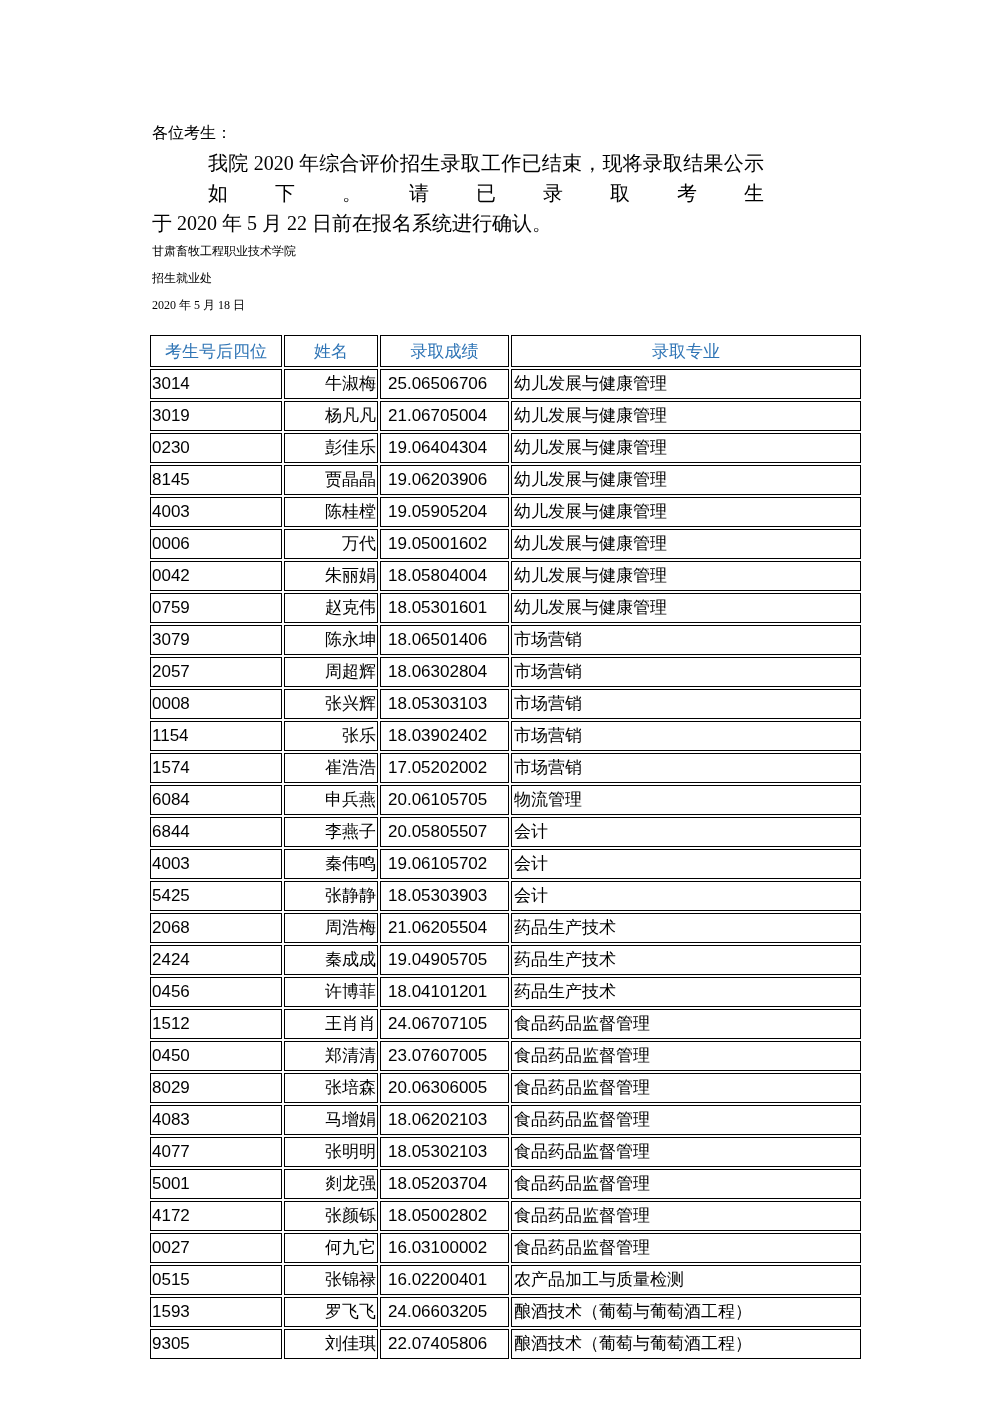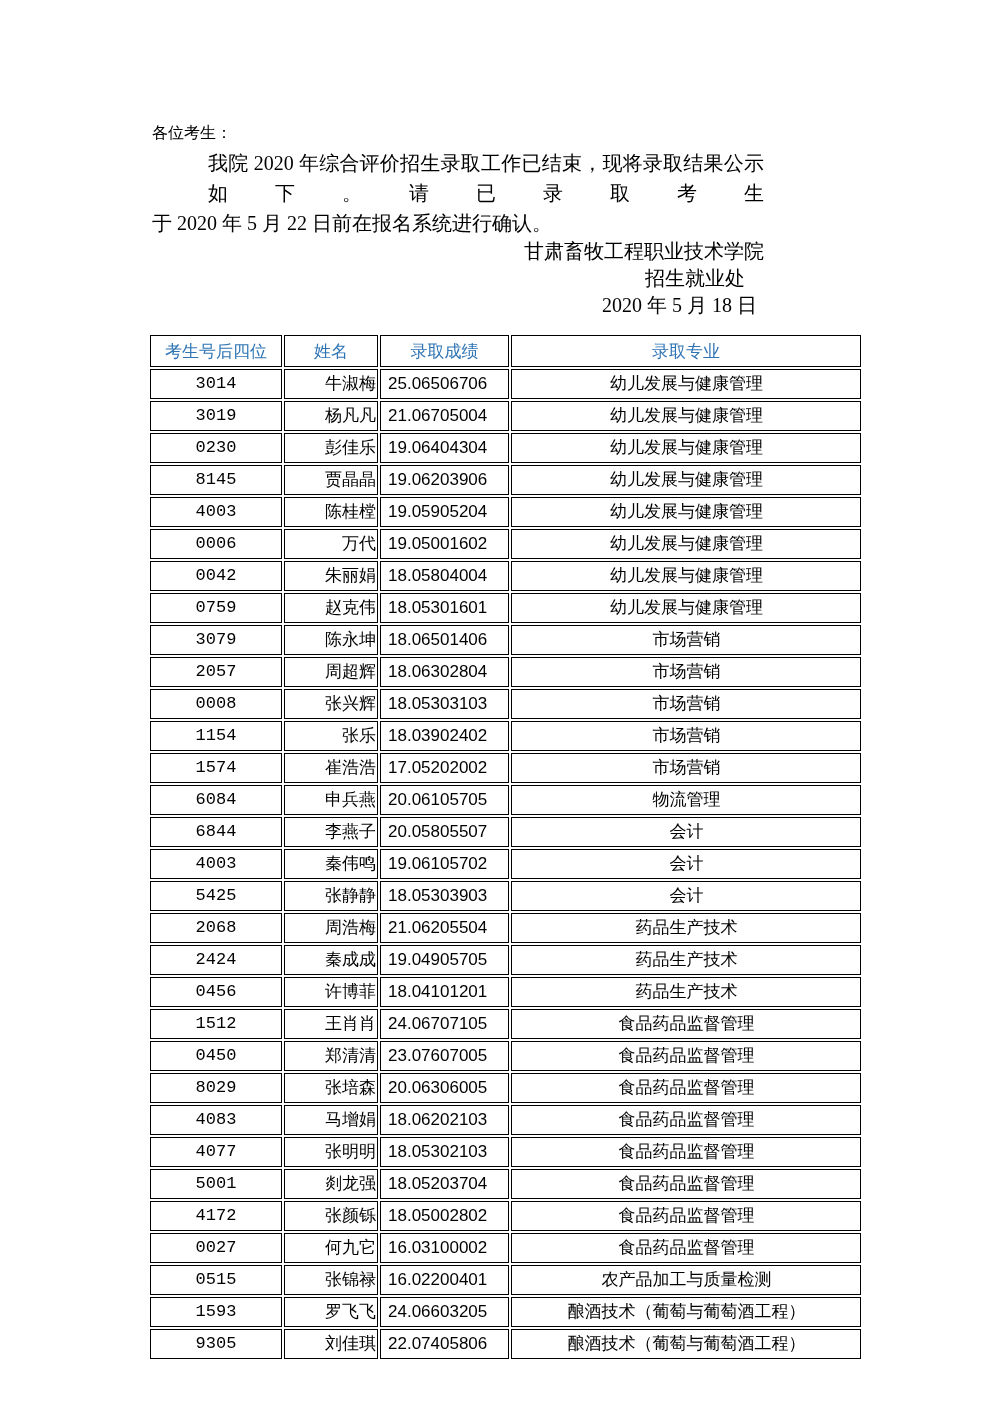--- a/index.html
+++ b/index.html
@@ -27,23 +27,22 @@
   .para-line {
     font-size: 20px;
     line-height: 30px;
   }
   .para-line.first {
     padding-left: 56px;
     text-align: justify;
     text-align-last: justify;
   }
   .signature {
-    font-size: 20px;
+    font-size: 12px;
     line-height: 27px;
-    text-align: right;
   }
   .sig-dept { padding-right: 19px; }
   .sig-date { padding-right: 7px; }
 
   table.admission {
     border-collapse: separate;
     border-spacing: 2px;
     table-layout: fixed;
     width: 705px;
     margin-left: -4px;
@@ -61,36 +60,36 @@
     font-size: 17px;
     height: 28px;
     margin-top: 32px;
   }
   table.admission td {
     height: 26px;
     line-height: 26px;
     font-size: 17px;
   }
   td.c-id {
-    text-align: center;
-    font-family: Liberation Mono, monospace;
+    text-align: left;
+    font-family: Liberation Sans, sans-serif;
     font-size: 18px;
   }
   td.c-name {
     text-align: right;
   }
   td.c-score {
     text-align: left;
     padding-left: 7px;
     font-family: "Liberation Sans", "DejaVu Sans", sans-serif;
     font-size: 19px;
     letter-spacing: 0px;
   }
   td.c-major {
-    text-align: center;
+    text-align: left;
     padding-left: 2px;
   }
 </style>
 </head>
 <body>
 
 <div class="page">
 
   <div class="greeting"><span>各位考生：</span></div>
 

